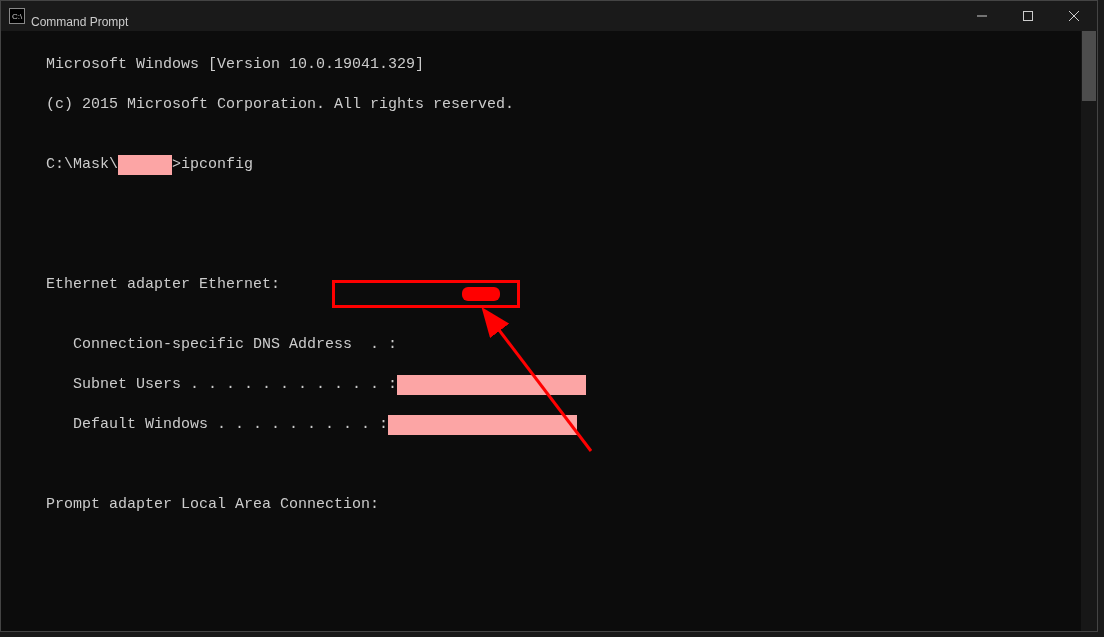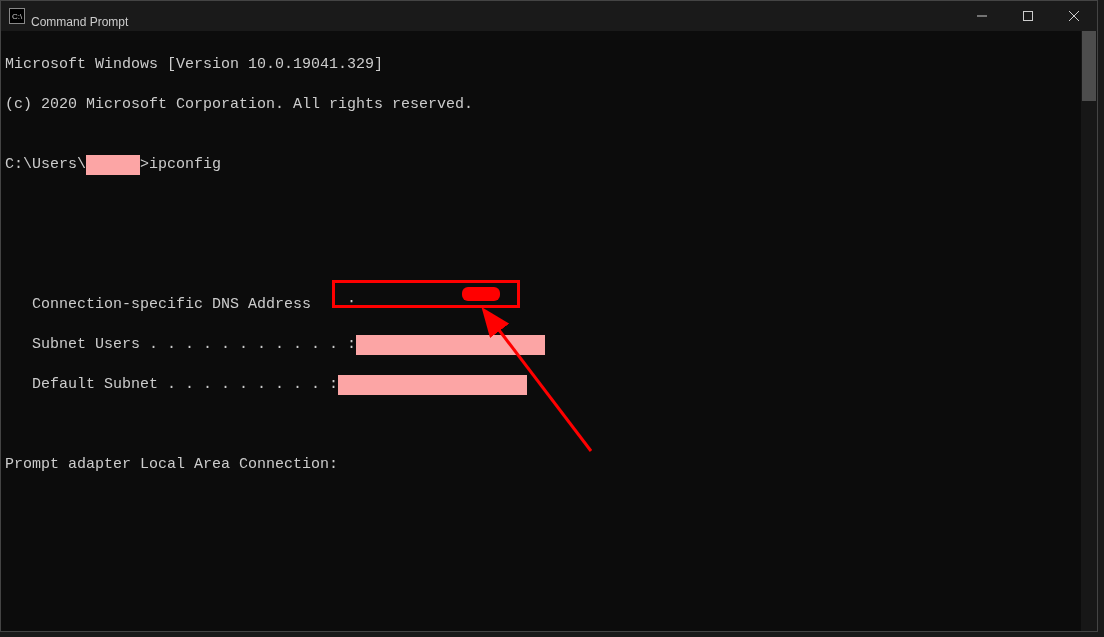--- a/index.html
+++ b/index.html
@@ -61,20 +61,21 @@
       justify-content: center;
       color: #ccc;
       font-size: 10px;
       font-family: 'Segoe UI', sans-serif;
     }
     .terminal-body {
       flex: 1;
       background: #0c0c0c;
       position: relative;
       overflow: hidden;
+      padding-left: 41px;
     }
     .terminal-content {
       padding: 4px 4px;
       color: #cccccc;
       font-size: 15px;
       line-height: 20px;
       white-space: pre;
       font-family: Consolas, 'Courier New', monospace;
       position: relative;
       z-index: 2;
@@ -150,31 +151,32 @@
     </div>
   </div>
 
   <div class="terminal-body">
     <div class="scrollbar">
       <div class="scrollbar-thumb"></div>
     </div>
 
     <div class="terminal-content">
 <span class="line">Microsoft Windows [Version 10.0.19041.329]</span>
-<span class="line">(c) 2020 Microsoft Corporation. All rights reserved.</span>
+<span class="line">(c) 2015 Microsoft Corporation. All rights reserved.</span>
 <span class="line"></span>
-<span class="line"><span>C:\Users\</span><span class="redacted">xxxxxx</span><span>&gt;ipconfig</span></span>
+<span class="line"><span>C:\Mask\</span><span class="redacted">xxxxxx</span><span>&gt;ipconfig</span></span>
 <span class="line"></span>
 <span class="line"></span>
 <span class="line"></span>
 <span class="line"></span>
+<span class="line">Ethernet adapter Ethernet:</span>
 <span class="line"></span>
 <span class="line">   Connection-specific DNS Address  . :</span>
 <span class="line"><span>   Subnet Users . . . . . . . . . . . :</span><span class="redacted"> xxxxxxxxxxxxxxxxxxxx</span></span>
-<span class="line"><span>   Default Subnet . . . . . . . . . :</span><span class="redacted"> xxxxxxxxxxxxxxxxxxxx</span></span>
+<span class="line"><span>   Default Windows . . . . . . . . . :</span><span class="redacted"> xxxxxxxxxxxxxxxxxxxx</span></span>
 <span class="line"></span>
 <span class="line"></span>
 <span class="line">Prompt adapter Local Area Connection:</span>
 <span class="line"></span>
 
 
 <span class="line"></span>
 
 </div>
 

